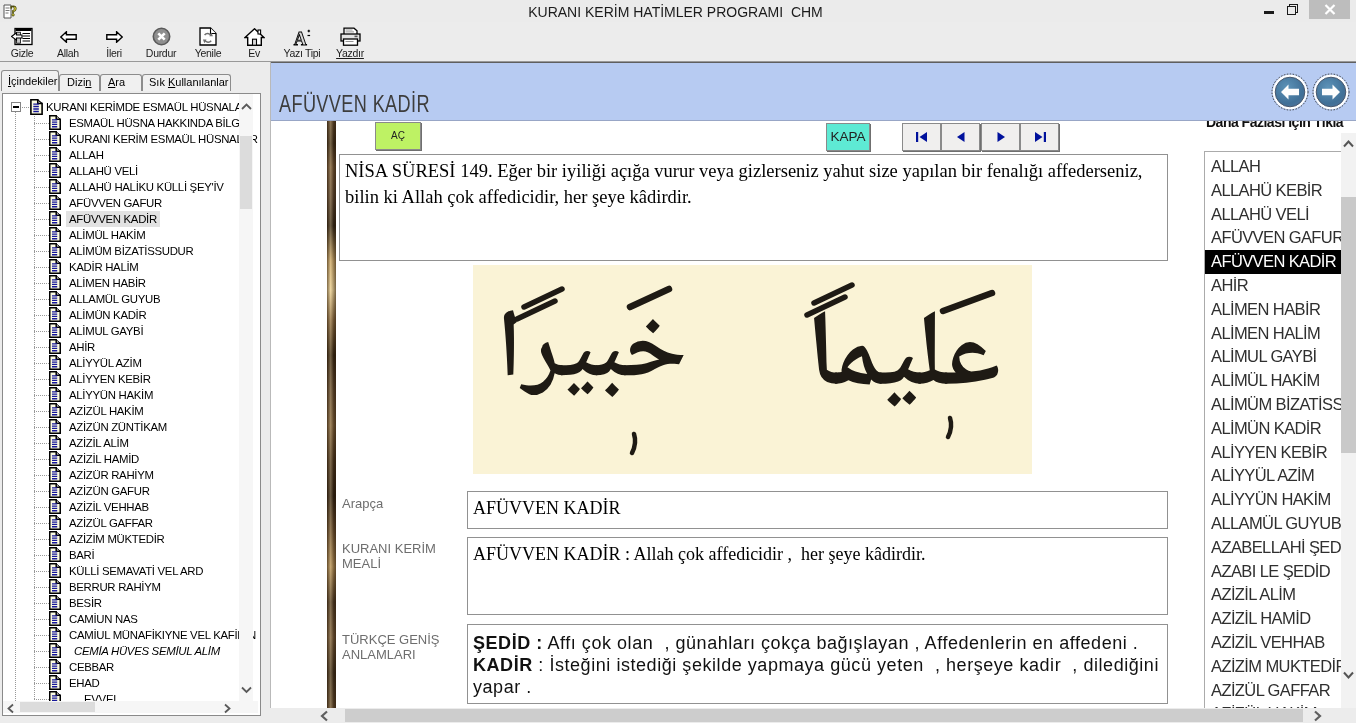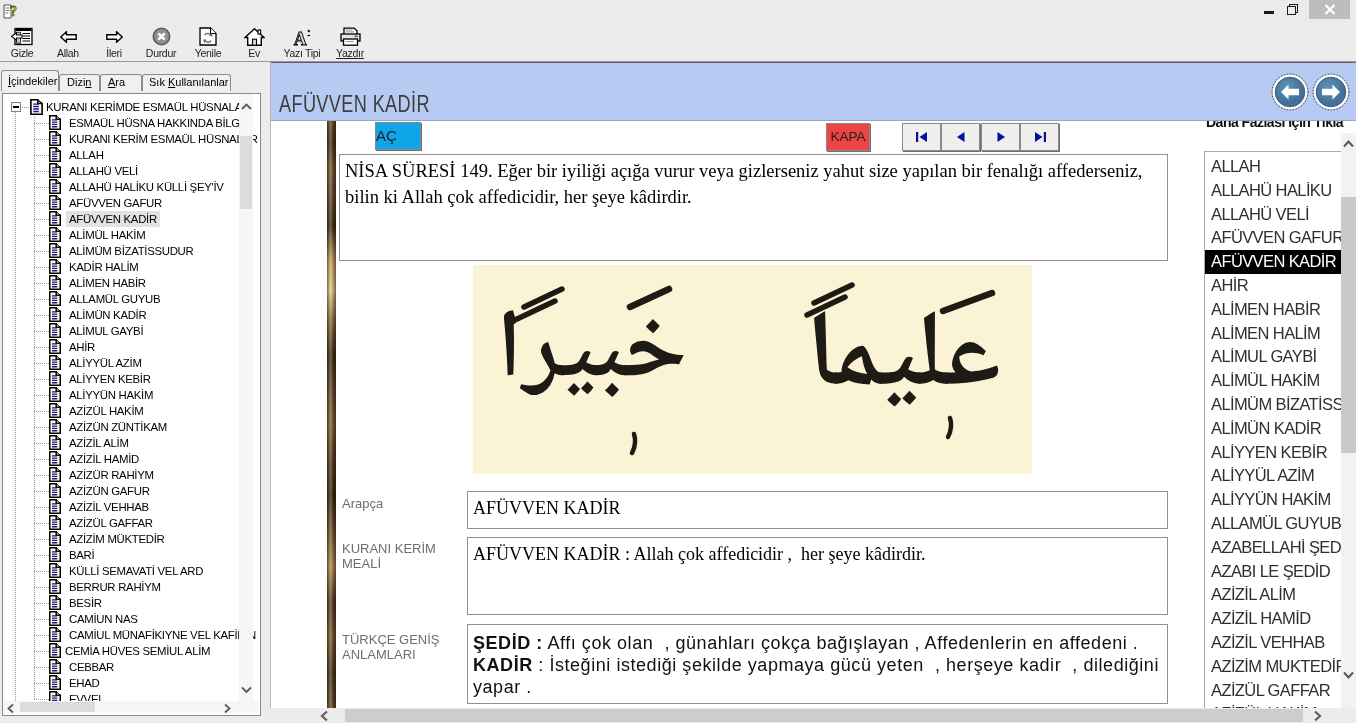--- a/index.html
+++ b/index.html
@@ -17,20 +17,21 @@
 .serif{font-family:"Liberation Serif",serif;}
 </style></head><body>
 <div id="win">
 
 <div class="abs" style="left:0;top:0;width:1356px;height:22px;background:#ebebeb;"></div>
 <svg class="abs" style="left:3px;top:3px" width="15" height="17" viewBox="0 0 15 17">
  <path d="M1 2 L8 2 L8 15 L1 15 Z" fill="#fff" stroke="#555" stroke-width="1"></path>
  <path d="M2.5 5h4M2.5 7.5h4M2.5 10h3" stroke="#777" stroke-width="1"></path>
  <text x="7" y="13" font-size="14" font-weight="bold" fill="#f7ea3c" stroke="#4a4a11" stroke-width="0.8" font-family="Liberation Serif,serif">?</text>
 </svg>
+<div class="abs" style="left:397px;top:4px;width:557px;text-align:center;font-size:14px;color:#1b1b1b;">KURANI KERİM HATİMLER PROGRAMI&nbsp; CHM</div>
 <div class="abs" style="left:1264px;top:11px;width:10px;height:2.5px;background:#1a1a1a;"></div>
 <div class="abs" style="left:1289px;top:3.5px;width:7px;height:7px;border:1.5px solid #1a1a1a;"></div>
 <div class="abs" style="left:1286.5px;top:6px;width:7px;height:7px;border:1.5px solid #1a1a1a;background:#ebebeb;"></div>
 <div class="abs" style="left:1309px;top:0;width:41px;height:19px;background:#bdbdbd;"></div>
 <svg class="abs" style="left:1324px;top:4px" width="12" height="12" viewBox="0 0 12 12">
  <path d="M1.5 1 L10.5 10 M10.5 1 L1.5 10" stroke="#fff" stroke-width="2.2"></path>
 </svg>
 
 <div class="abs" style="left:0;top:22px;width:1356px;height:39px;background:#ececec;border-bottom:1px solid #999;"></div>
 <div class="tb" style="left:-8px;width:60px;">
@@ -440,21 +441,21 @@
         </svg>
         <span class="abs" style="left:63px;padding:0 3px;">CAMİUL MÜNAFİKIYNE VEL KAFİRİN</span>
       </div>
       <div class="titem" style="left:0;top:549px;">
         <span class="abs" style="left:31px;top:7.5px;width:15px;height:1px;background-image:linear-gradient(90deg,#999 1px,transparent 1px);background-size:2px 1px;"></span>
         <svg style="left:46px;top:0px;position:absolute;" width="12" height="15" viewBox="0 0 12 15">
           <path d="M0.75 0.75 L7.2 0.75 L7.2 4.2 L11.25 4.2 L11.25 14.25 L0.75 14.25 Z" fill="#fbfbe2" stroke="#000" stroke-width="1.5"></path>
           <path d="M7.2 0.75 L11.25 4.2" fill="none" stroke="#000" stroke-width="1"></path>
           <path d="M3 4.8h5.2M3 7.1h5.2M3 9.4h5.2M3 11.7h5.2" stroke="#16169a" stroke-width="1.35"></path>
         </svg>
-        <span class="abs" style="left:59px;padding:0 3px;">CEMİA HÜVES SEMİUL ALİM</span>
+        <span class="abs" style="left:68px;padding:0 3px;font-style:italic;">CEMİA HÜVES SEMİUL ALİM</span>
       </div>
       <div class="titem" style="left:0;top:565px;">
         <span class="abs" style="left:31px;top:7.5px;width:15px;height:1px;background-image:linear-gradient(90deg,#999 1px,transparent 1px);background-size:2px 1px;"></span>
         <svg style="left:46px;top:0px;position:absolute;" width="12" height="15" viewBox="0 0 12 15">
           <path d="M0.75 0.75 L7.2 0.75 L7.2 4.2 L11.25 4.2 L11.25 14.25 L0.75 14.25 Z" fill="#fbfbe2" stroke="#000" stroke-width="1.5"></path>
           <path d="M7.2 0.75 L11.25 4.2" fill="none" stroke="#000" stroke-width="1"></path>
           <path d="M3 4.8h5.2M3 7.1h5.2M3 9.4h5.2M3 11.7h5.2" stroke="#16169a" stroke-width="1.35"></path>
         </svg>
         <span class="abs" style="left:63px;padding:0 3px;">CEBBAR</span>
       </div>
@@ -467,21 +468,21 @@
         </svg>
         <span class="abs" style="left:63px;padding:0 3px;">EHAD</span>
       </div>
       <div class="titem" style="left:0;top:597px;">
         <span class="abs" style="left:31px;top:7.5px;width:15px;height:1px;background-image:linear-gradient(90deg,#999 1px,transparent 1px);background-size:2px 1px;"></span>
         <svg style="left:46px;top:0px;position:absolute;" width="12" height="15" viewBox="0 0 12 15">
           <path d="M0.75 0.75 L7.2 0.75 L7.2 4.2 L11.25 4.2 L11.25 14.25 L0.75 14.25 Z" fill="#fbfbe2" stroke="#000" stroke-width="1.5"></path>
           <path d="M7.2 0.75 L11.25 4.2" fill="none" stroke="#000" stroke-width="1"></path>
           <path d="M3 4.8h5.2M3 7.1h5.2M3 9.4h5.2M3 11.7h5.2" stroke="#16169a" stroke-width="1.35"></path>
         </svg>
-        <span class="abs" style="left:63px;padding:0 3px;">EVVEL</span>
+        <span class="abs" style="left:78px;padding:0 3px;">EVVEL</span>
       </div>
       <div class="abs" style="left:236px;top:0;width:14px;height:607px;background:#f6f6f6;"></div>
       <svg class="abs" style="left:238px;top:9px" width="11" height="8" viewBox="0 0 11 8">
         <path d="M1 6 L5.5 1.5 L10 6" fill="none" stroke="#5a5a5a" stroke-width="1.8"></path>
       </svg>
       <div class="abs" style="left:237px;top:42px;width:12px;height:73px;background:#dcdcdc;"></div>
       <svg class="abs" style="left:238px;top:592px" width="11" height="8" viewBox="0 0 11 8">
         <path d="M1 1.5 L5.5 6 L10 1.5" fill="none" stroke="#5a5a5a" stroke-width="1.8"></path>
       </svg>
       <div class="abs" style="left:0;top:607px;width:255px;height:12px;background:#f6f6f6;"></div>
@@ -519,22 +520,22 @@
         </radialGradient>
       </defs>
       <circle cx="0" cy="0" r="18.0" fill="none" stroke="#333" stroke-width="1" stroke-dasharray="1.5,1.5"></circle>
       <circle cx="0" cy="0" r="17.2" fill="#fff"></circle>
       <circle cx="0" cy="0" r="14.8" fill="url(#gr)" stroke="#49586e" stroke-width="1"></circle>
       <polygon points="9,0 1.5,-7.5 1.5,-3.2 -9,-3.2 -9,3.2 1.5,3.2 1.5,7.5" fill="#fdfdfd"></polygon>
     </svg>
     <div class="abs" style="left:270px;top:62px;width:1px;height:646px;background:#b9b9b9;"></div>
     <div class="abs" style="left:271px;top:120px;width:1085px;height:588px;background:#fff;"></div>
     <div class="abs" style="left:327px;top:120px;width:9px;height:588px;background-image:linear-gradient(90deg,rgba(40,25,10,0.55) 0%,rgba(255,235,190,0.30) 40%,rgba(30,18,8,0.30) 75%,rgba(40,25,10,0.6) 100%),linear-gradient(180deg,#5a4226 0%,#3a2a16 4%,#6e5030 8%,#58402a 13%,#2f2212 18%,#c9a668 24%,#e8cf96 29%,#8a6a40 34%,#32220f 40%,#5c442a 46%,#7a5c36 52%,#46311a 58%,#2a1c0e 64%,#6a4e2c 70%,#b08c54 76%,#4a3620 82%,#705434 88%,#3a2a18 94%,#5c4428 100%);"></div>
-    <div class="abs" style="left:375px;top:122px;width:44px;height:26px;line-height:26px;position:absolute;background:#0ea5e9;border:1px solid #8a8a8a;box-shadow:1px 1px 0 #6f6f6f;font-size:15px;color:#222;text-align:left;">AÇ</div>
-    <div class="abs" style="left:826px;top:123px;width:42px;height:26px;line-height:26px;position:absolute;background:#ef4444;border:1px solid #8a8a8a;box-shadow:1px 1px 0 #6f6f6f;font-size:13.5px;color:#222;text-align:center;">KAPA</div>
+    <div class="abs" style="left:375px;top:122px;width:44px;height:26px;line-height:26px;position:absolute;background:#bef264;border:1px solid #8a8a8a;box-shadow:1px 1px 0 #6f6f6f;font-size:10px;color:#222;text-align:center;">AÇ</div>
+    <div class="abs" style="left:826px;top:123px;width:42px;height:26px;line-height:26px;position:absolute;background:#5eead4;border:1px solid #8a8a8a;box-shadow:1px 1px 0 #6f6f6f;font-size:13.5px;color:#222;text-align:center;">KAPA</div>
     <div class="abs" style="left:902px;top:123px;width:37px;height:26px;position:absolute;background:#f0efee;border:1px solid #8a8a8a;box-shadow:1px 1px 0 #6f6f6f;font-size:13.5px;color:#222;text-align:center;"><svg width="16" height="12" viewBox="0 0 16 12" style="margin-top:7px;">
         <rect x="2" y="1" width="2.2" height="10" fill="#00119c"></rect>
         <polygon points="13,1 13,11 5.5,6" fill="#00119c"></polygon>
       </svg></div>
     <div class="abs" style="left:941px;top:123px;width:37px;height:26px;position:absolute;background:#f0efee;border:1px solid #8a8a8a;box-shadow:1px 1px 0 #6f6f6f;font-size:13.5px;color:#222;text-align:center;"><svg width="16" height="12" viewBox="0 0 16 12" style="margin-top:7px;">
         <polygon points="11.5,1 11.5,11 4,6" fill="#00119c"></polygon>
       </svg></div>
     <div class="abs" style="left:981px;top:123px;width:37px;height:26px;position:absolute;background:#f0efee;border:1px solid #8a8a8a;box-shadow:1px 1px 0 #6f6f6f;font-size:13.5px;color:#222;text-align:center;"><svg width="16" height="12" viewBox="0 0 16 12" style="margin-top:7px;">
         <polygon points="4.5,1 4.5,11 12,6" fill="#00119c"></polygon>
       </svg></div>
@@ -577,21 +578,21 @@
     <div class="abs" style="left:272px;top:708px;width:1084px;height:15px;background:#ececec;"></div>
     <svg class="abs" style="left:320px;top:710px" width="9" height="12" viewBox="0 0 9 12">
       <path d="M7 1.5 L2 6 L7 10.5" fill="none" stroke="#5f5f5f" stroke-width="2.2"></path>
     </svg>
     <div class="abs" style="left:345px;top:709px;width:958px;height:13px;background:#cdcdcd;"></div>
     <svg class="abs" style="left:1313px;top:710px" width="9" height="12" viewBox="0 0 9 12">
       <path d="M2 1.5 L7 6 L2 10.5" fill="none" stroke="#5f5f5f" stroke-width="2.2"></path>
     </svg>
     <div class="abs" style="left:1204px;top:151px;width:137px;height:557px;background:#fff;border-top:1px solid #ababab;border-left:1px solid #ababab;overflow:hidden;box-sizing:border-box;padding-top:3px;">
       <div class="rrow">ALLAH</div>
-      <div class="rrow">ALLAHÜ HALİKU</div>
+      <div class="rrow">ALLAHÜ KEBİR</div>
       <div class="rrow">ALLAHÜ VELİ</div>
       <div class="rrow">AFÜVVEN GAFUR</div>
       <div class="rrow" style="background:#000;color:#fff;">AFÜVVEN KADİR</div>
       <div class="rrow">AHİR</div>
       <div class="rrow">ALİMEN HABİR</div>
       <div class="rrow">ALİMEN HALİM</div>
       <div class="rrow">ALİMUL GAYBİ</div>
       <div class="rrow">ALİMÜL HAKİM</div>
       <div class="rrow">ALİMÜM BİZATİSSUDUR</div>
       <div class="rrow">ALİMÜN KADİR</div>

